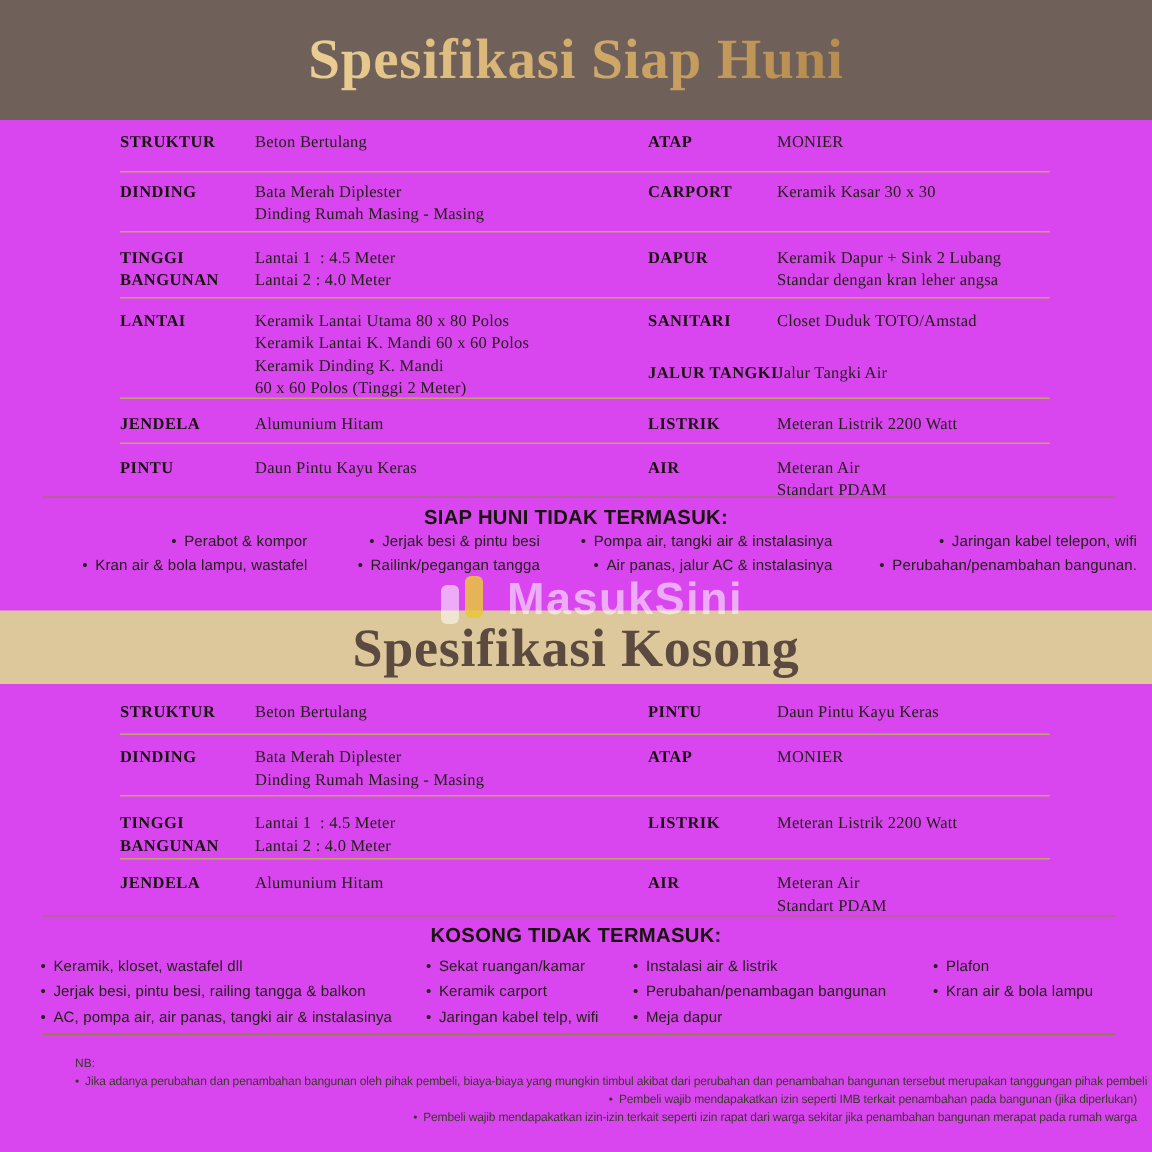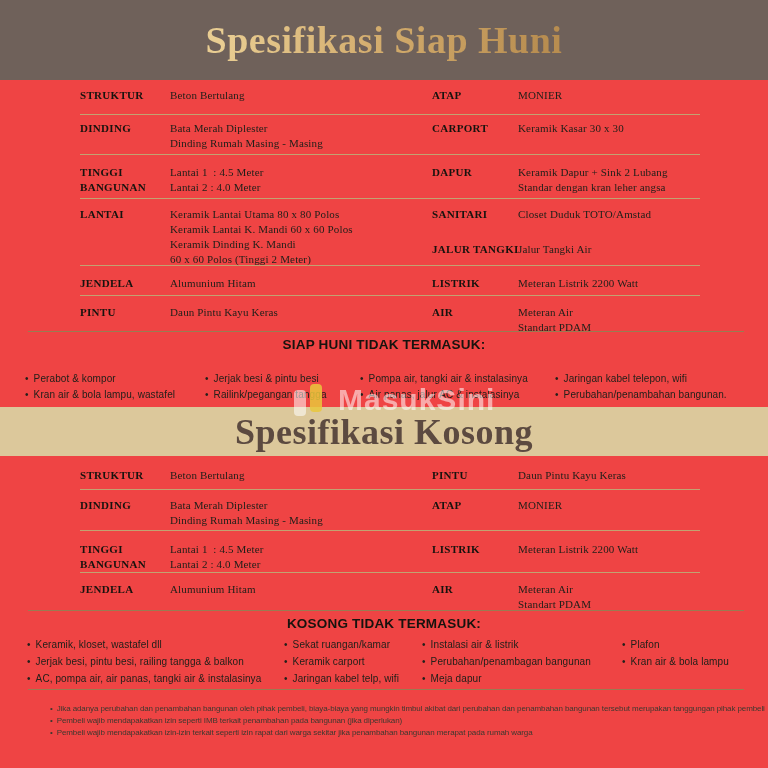--- a/index.html
+++ b/index.html
@@ -1,18 +1,18 @@
 <!DOCTYPE html>
 <html><head>
 <meta charset="utf-8">
 <style>
   html,body { margin:0; padding:0; }
   #canvas {
     position:relative; width:768px; height:768px; overflow:hidden;
-    background:#ef4444;
+    background:#d946ef;
     font-family:"Liberation Sans", sans-serif;
   }
 
   
   .band1 {
     position:absolute; top:0; left:0; right:0; height:80px;
     background:#6F615A; display:flex; align-items:center; justify-content:center;
   }
   .band1 .title {
     font-family:"Liberation Serif", serif; font-weight:700; font-size:38px;
@@ -71,21 +71,21 @@
   .rule-c { top:689px; }
 
   
   .excl-title {
     position:absolute; left:0; right:0; text-align:center;
     font-weight:bold; font-size:13.5px; color:#17130E; letter-spacing:.2px;
   }
   .excl1-title { top:337px; }
   .excl2-title { top:616px; }
   .excl-grid { position:absolute; display:grid; }
-  .excl1-grid { top:371px; left:25px; right:10px; grid-template-columns:180px 155px 195px 1fr; }
+  .excl1-grid { top:354px; left:25px; right:10px; grid-template-columns:180px 155px 195px 1fr;text-align:right; }
   .excl2-grid { top:636px; left:27px; right:10px; grid-template-columns:257px 138px 200px 1fr; }
   .excl-item {
     font-size:10px; line-height:16px; color:#23201A; white-space:nowrap;
     letter-spacing:.1px;
   }
   .excl2-grid .excl-item { line-height:17px; }
   .excl-item::before { content:"•"; margin-right:5px; }
 
   
   .watermark {
@@ -96,21 +96,21 @@
   .wm-bar.white { height:26px; margin-top:7px; background:rgba(255,255,255,.55); }
   .wm-bar.yellow { height:28px; margin-left:4px; margin-top:1px; background:rgba(233,199,60,.85); }
   .wm-text {
     margin-left:16px; font-size:30px; font-weight:bold; letter-spacing:1px;
     color:rgba(255,255,255,.55);
   }
 
   
   .nb { position:absolute; top:703px; left:50px; right:10px; color:#3D382F; }
   .nb-label { font-size:8px; line-height:12px; }
-  .nb-item { font-size:8px; line-height:12px; letter-spacing:-.1px; white-space:nowrap; }
+  .nb-item { font-size:8px; line-height:12px; letter-spacing:-.1px; white-space:nowrap;text-align:right; }
   .nb-item::before { content:"•"; margin-right:4px; }
 </style>
 </head>
 <body>
 
 <div id="canvas">
 
   <div class="band1">
     <div class="title">Spesifikasi Siap Huni</div>
   </div>
@@ -254,18 +254,19 @@
     </div>
     <div>
       <div class="excl-item">Plafon</div>
       <div class="excl-item">Kran air &amp; bola lampu</div>
     </div>
   </div>
 
   <div class="rule rule-c"></div>
 
   <div class="nb">
+    <div class="nb-label">NB:</div>
     <div class="nb-item">Jika adanya perubahan dan penambahan bangunan oleh pihak pembeli, biaya-biaya yang mungkin timbul akibat dari perubahan dan penambahan bangunan tersebut merupakan tanggungan pihak pembeli</div>
     <div class="nb-item">Pembeli wajib mendapakatkan izin seperti IMB terkait penambahan pada bangunan (jika diperlukan)</div>
     <div class="nb-item">Pembeli wajib mendapakatkan izin-izin terkait seperti izin rapat dari warga sekitar jika penambahan bangunan merapat pada rumah warga</div>
   </div>
 
 </div>
 
 </body></html>

